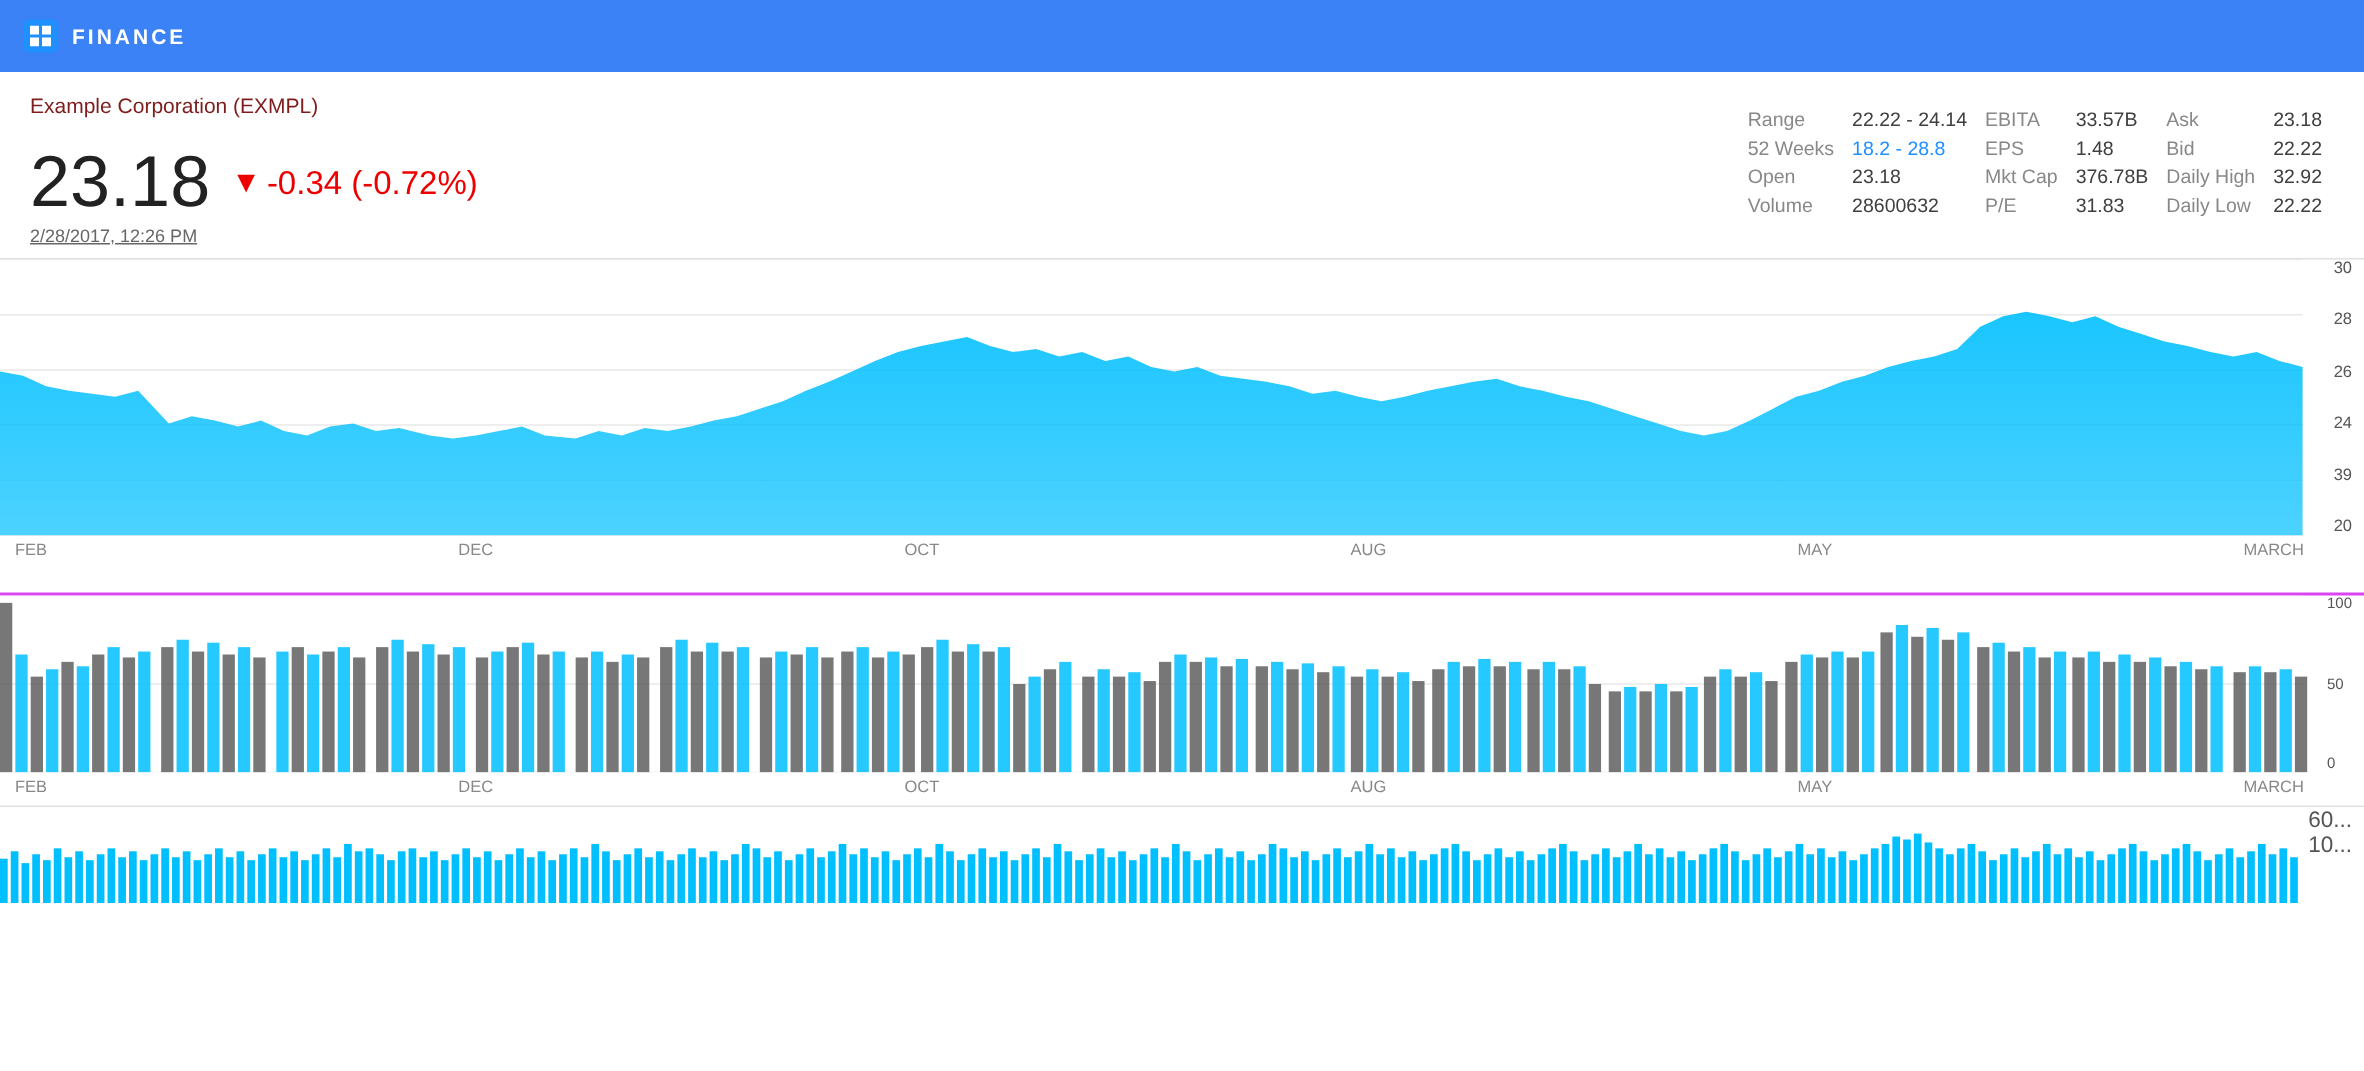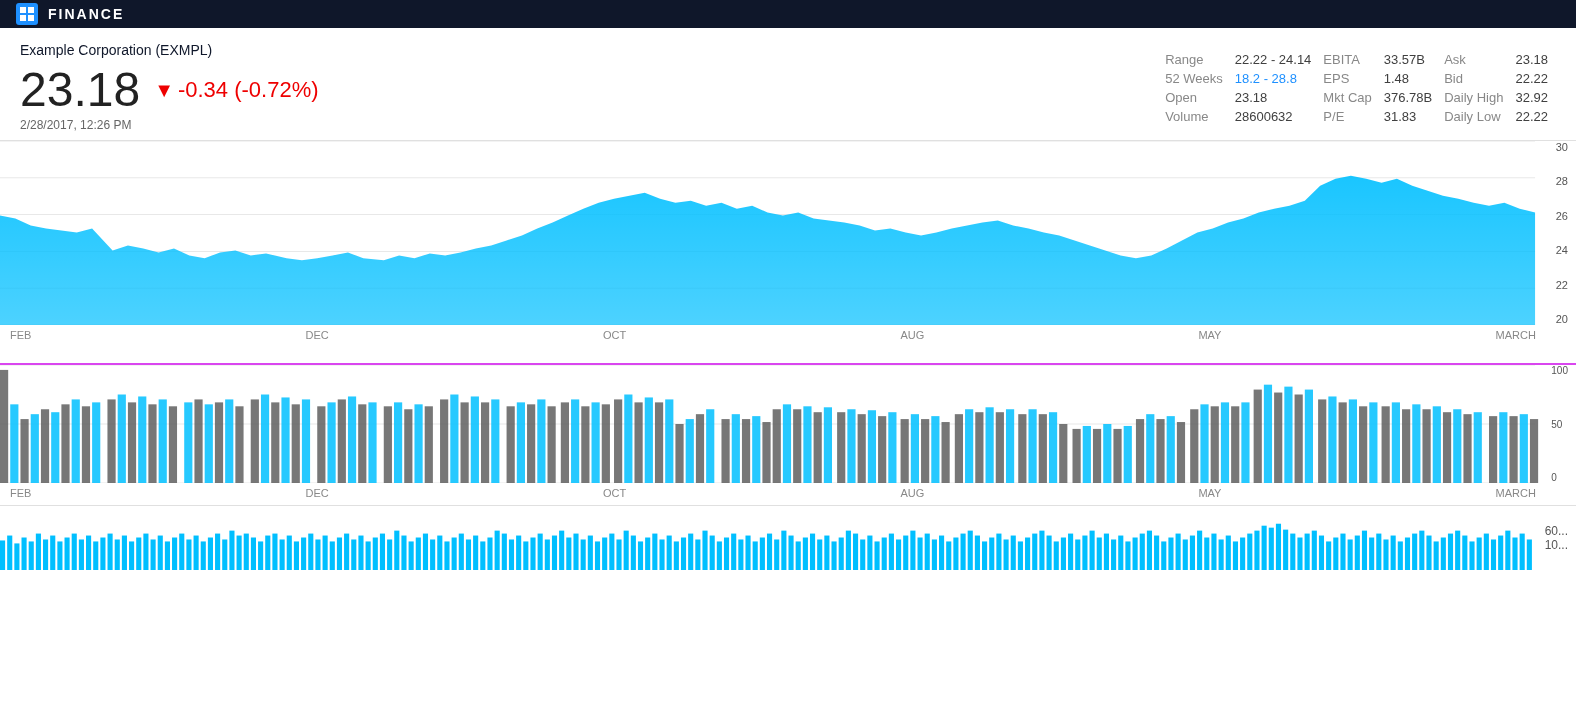--- a/index.html
+++ b/index.html
@@ -1,21 +1,21 @@
 <!DOCTYPE html>
 <html><head>
   <meta charset="utf-8">
   <style>
     * { margin: 0; padding: 0; box-sizing: border-box; }
     body { font-family: 'Segoe UI', Arial, sans-serif; background: #fff; width: 1576px; min-height: 714px; overflow: hidden; }
 
     
     .header {
-      background: #0f172a;
-      height: 28px;
+      background: #3b82f6;
+      height: 48px;
       display: flex;
       align-items: center;
       padding: 0 16px;
       gap: 10px;
     }
     .header-logo {
       width: 22px; height: 22px;
       background: #1e90ff;
       border-radius: 3px;
       display: flex; align-items: center; justify-content: center;
@@ -30,25 +30,25 @@
     }
 
     
     .stock-info-area {
       padding: 14px 20px 8px 20px;
       display: flex;
       align-items: flex-start;
       justify-content: space-between;
     }
     .stock-left {}
-    .company-name { font-size: 14px; color: #0f172a; margin-bottom: 8px; }
+    .company-name { font-size: 14px; color: #7f1d1d; margin-bottom: 20px; }
     .price-row { display: flex; align-items: center; gap: 14px; }
     .price { font-size: 48px; font-weight: 300; color: #222; line-height: 1; }
     .change { font-size: 22px; color: #e00; display: flex; align-items: center; gap: 4px; }
-    .datetime { font-size: 12px; color: #666; margin-top: 4px; }
+    .datetime { font-size: 12px; color: #666; margin-top: 4px; text-decoration: underline; }
 
     
     .stats-table {
       display: grid;
       grid-template-columns: auto auto auto auto auto auto;
       gap: 0 4px;
       font-size: 13px;
       margin-top: 4px;
     }
     .stat-label { color: #888; padding: 2px 8px 2px 0; white-space: nowrap; }
@@ -212,21 +212,21 @@
         L1500,72
         L1500,185 L0,185 Z
       "></path>
     </svg>
     
     <div class="chart-y-labels">
       <span>30</span>
       <span>28</span>
       <span>26</span>
       <span>24</span>
-      <span>22</span>
+      <span>39</span>
       <span>20</span>
     </div>
   </div>
 
   <div class="x-labels-row" style="margin-top:2px;">
     <span>FEB</span>
     <span>DEC</span>
     <span>OCT</span>
     <span>AUG</span>
     <span>MAY</span>
@@ -618,19 +618,19 @@
       <rect x="1442" y="32" width="5" height="33" fill="#00bfff"></rect>
       <rect x="1449" y="28" width="5" height="37" fill="#00bfff"></rect>
       <rect x="1456" y="34" width="5" height="31" fill="#00bfff"></rect>
       <rect x="1463" y="30" width="5" height="35" fill="#00bfff"></rect>
       <rect x="1470" y="25" width="5" height="40" fill="#00bfff"></rect>
       <rect x="1477" y="32" width="5" height="33" fill="#00bfff"></rect>
       <rect x="1484" y="28" width="5" height="37" fill="#00bfff"></rect>
       <rect x="1491" y="34" width="5" height="31" fill="#00bfff"></rect>
     </svg>
     
-    <div style="position:absolute; right:8px; top:0; height:100%; display:flex; flex-direction:column; justify-content:center; font-size:12px; color:#555;">
+    <div style="position:absolute; right:8px; top:0; height:100%; display:flex; flex-direction:column; justify-content:flex-start; font-size:15px; color:#555;">
       <span>60...</span>
       <span>10...</span>
     </div>
   </div>
 
 </div>
 
 </body></html>

